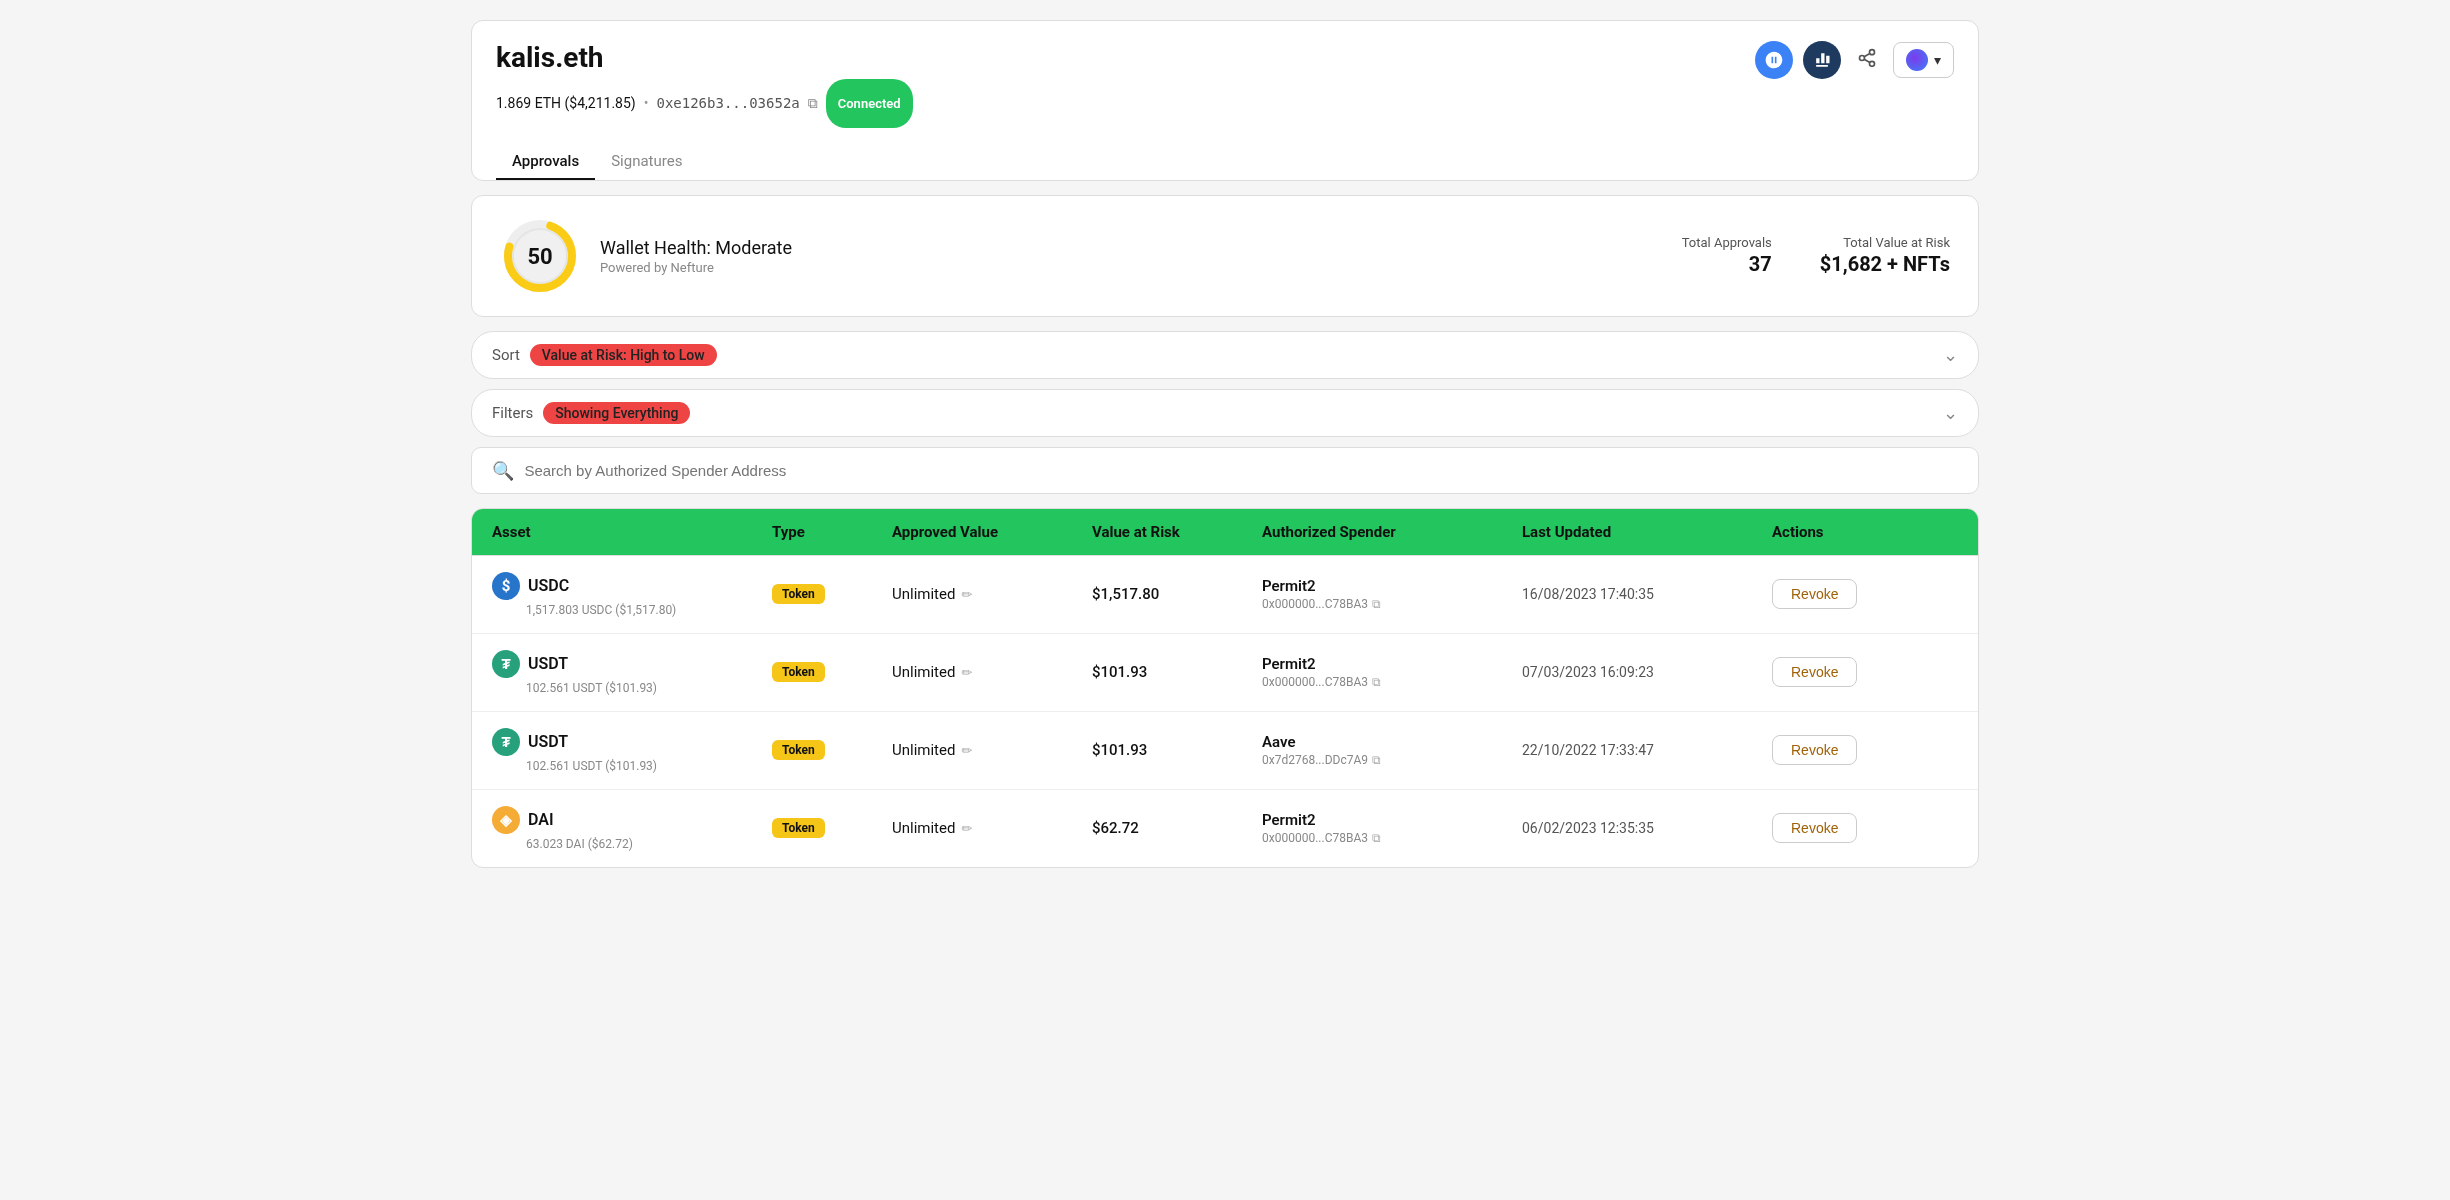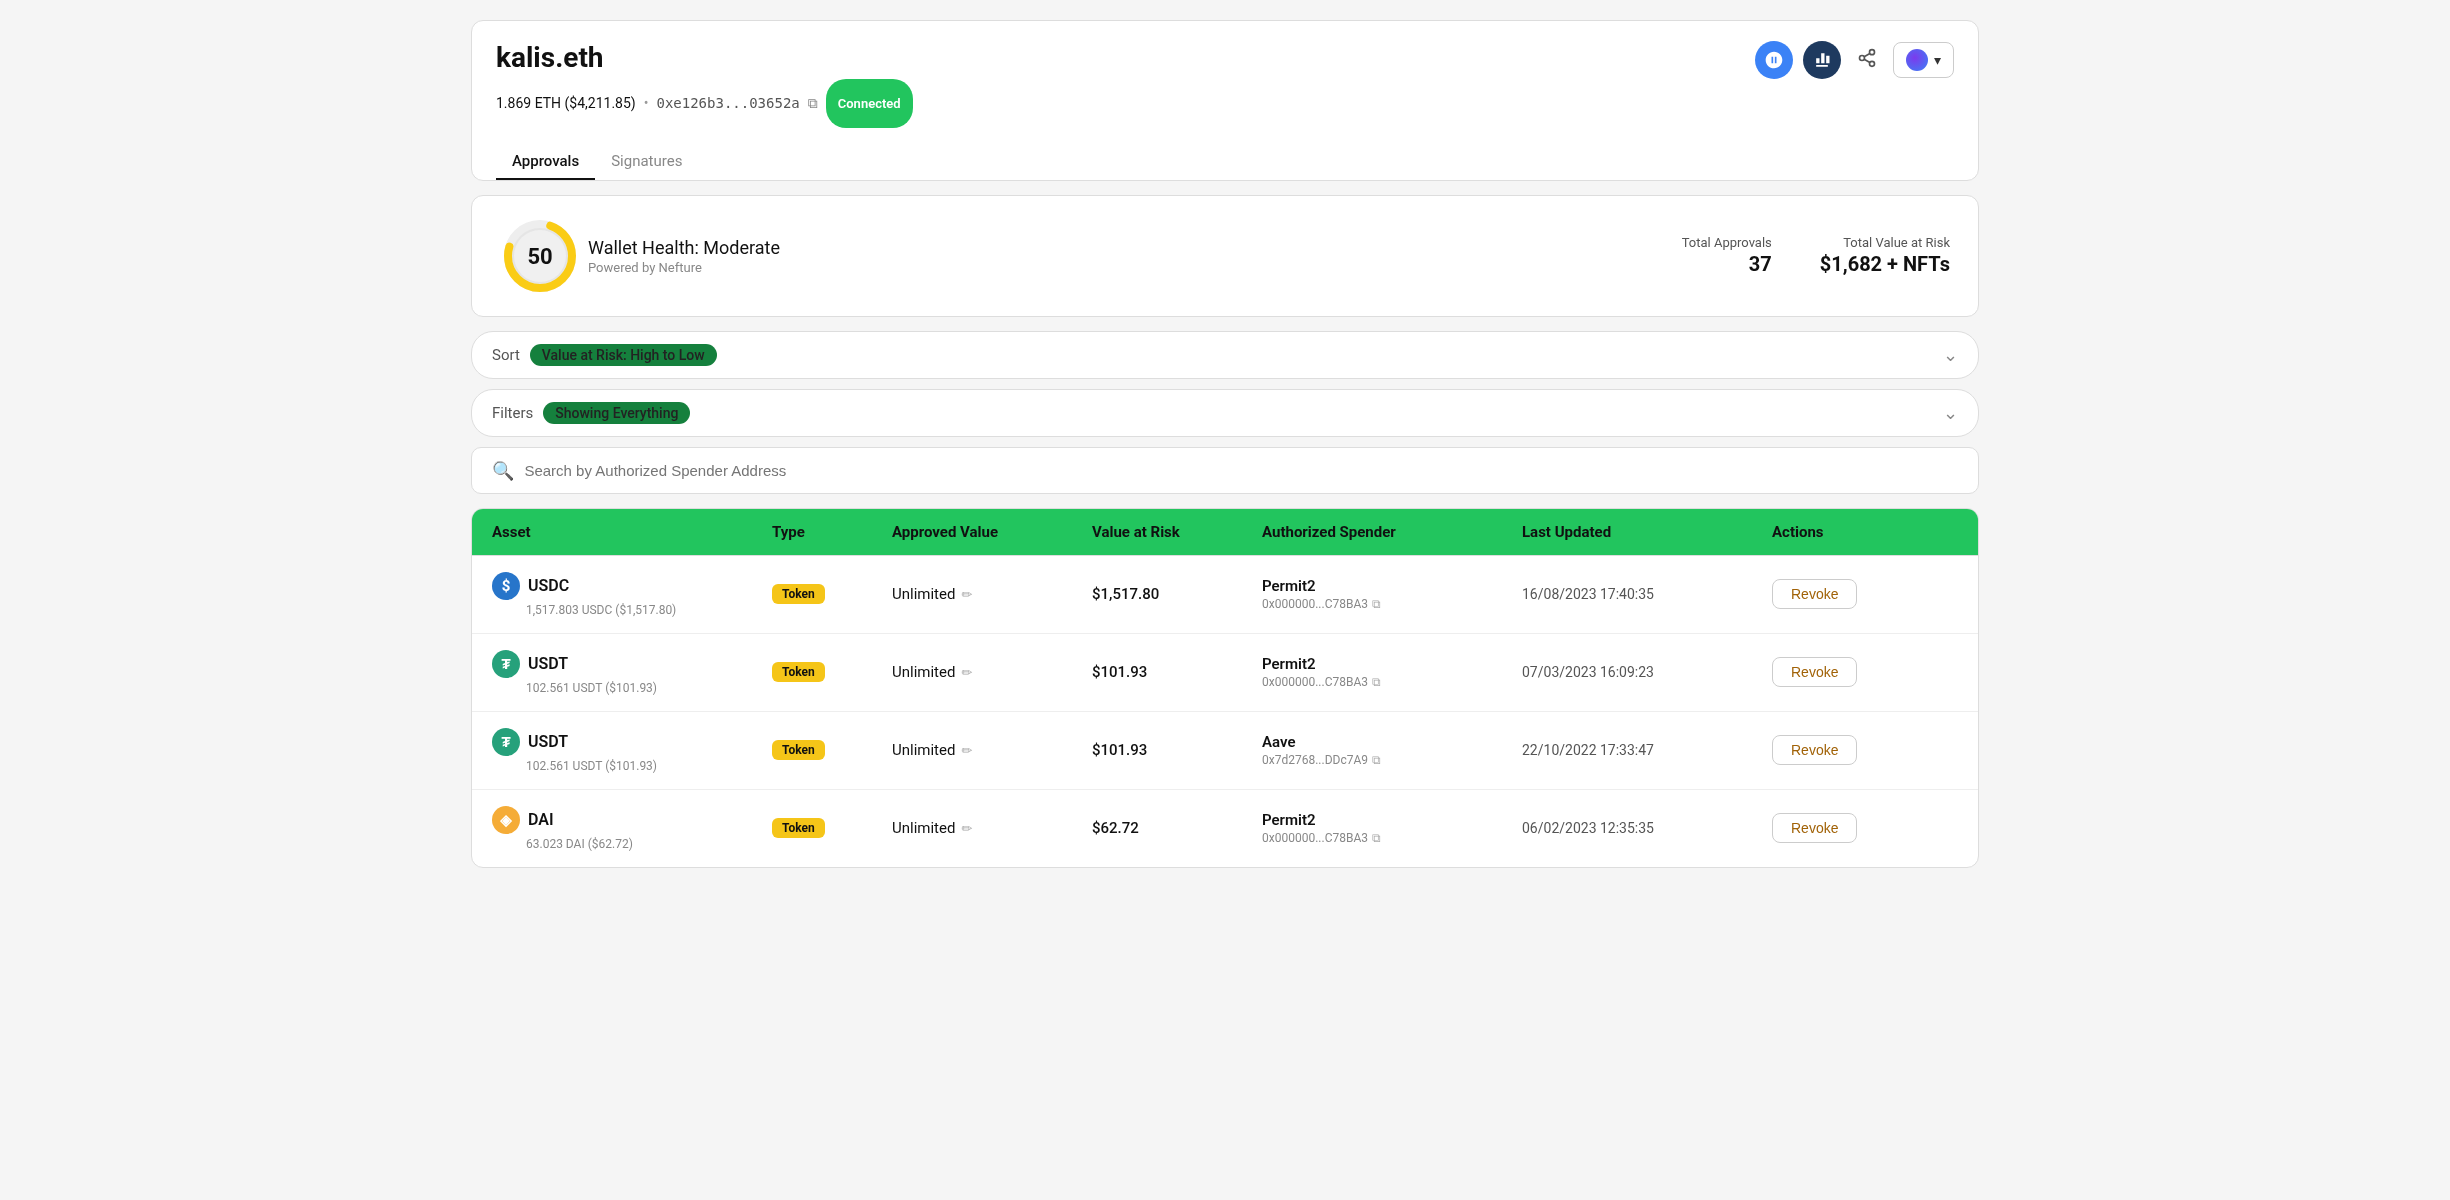--- a/index.html
+++ b/index.html
@@ -146,21 +146,21 @@
 
     
     .health-card {
       background: #fff;
       border: 1px solid #ddd;
       border-radius: 12px;
       padding: 20px 28px;
       margin-bottom: 14px;
       display: flex;
       align-items: center;
-      gap: 8px;
+      gap: 20px;
     }
 
     .health-gauge-wrap {
       position: relative;
       width: 80px;
       height: 80px;
       flex-shrink: 0;
     }
 
     .health-gauge-wrap svg {
@@ -228,21 +228,21 @@
 
     .control-left {
       display: flex;
       align-items: center;
       gap: 10px;
       font-size: 15px;
       color: #555;
     }
 
     .control-tag {
-      background: #15803d;
+      background: #ef4444;
       border-radius: 20px;
       padding: 3px 12px;
       font-size: 14px;
       font-weight: 500;
       color: #222;
     }
 
     .chevron-down {
       color: #888;
       font-size: 18px;

